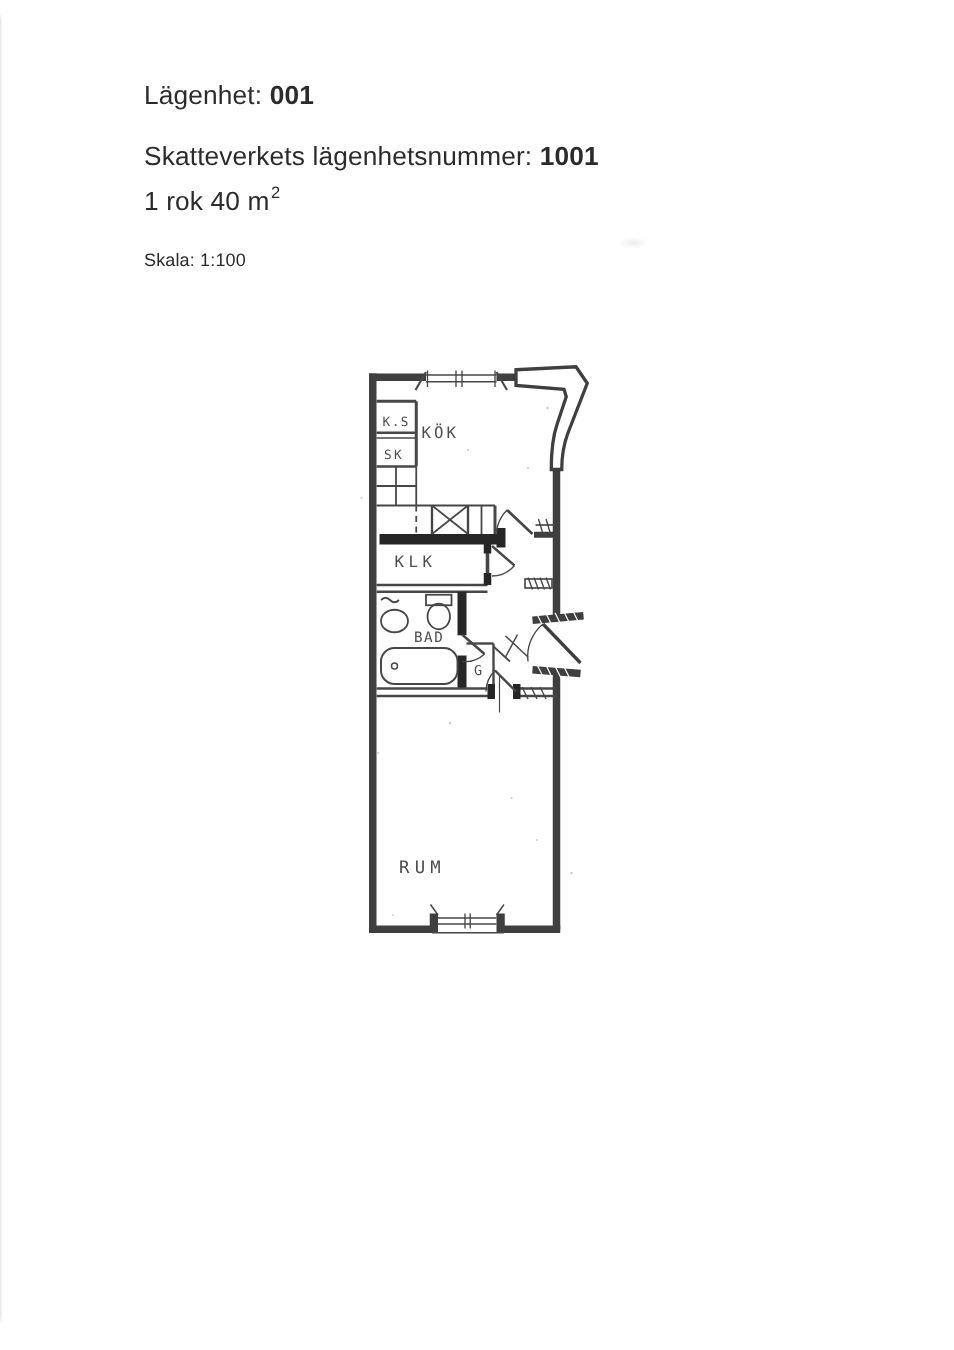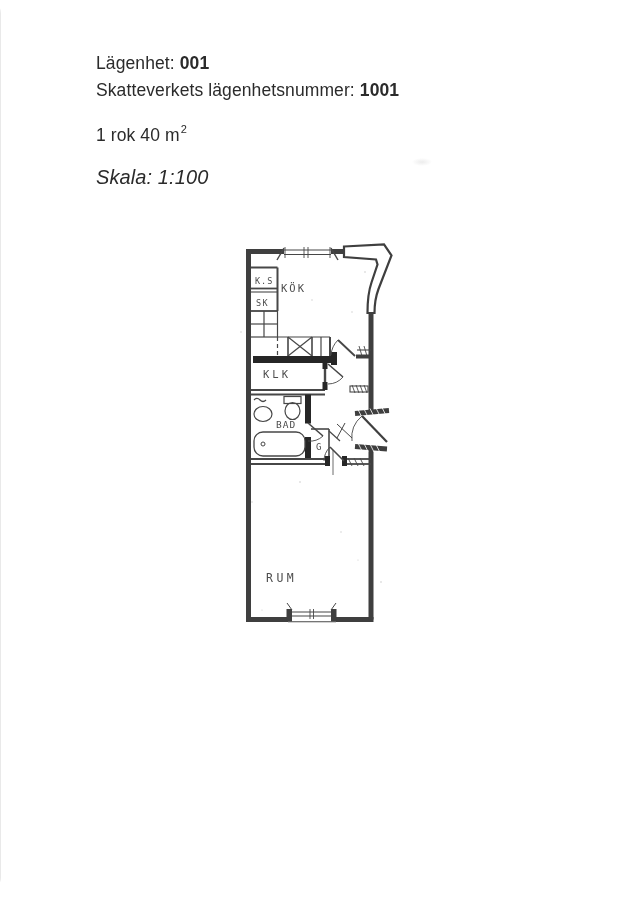--- a/index.html
+++ b/index.html
@@ -14,23 +14,23 @@
   .h-line{
     position:absolute;
     left:96px;
     white-space:nowrap;
     font-size:17.5px;
     color:#2b2b2b;
     letter-spacing:0.1px;
   }
   .h-line .val{font-weight:700;margin-left:5px;}
   #hline1{top:53px;}
-  #hline2{top:80px;}
+  #hline2{top:94px;}
   #hline3{top:124px;}
-  #hline4{top:166px;font-size:20px;font-style:italic;}
+  #hline4{top:166px;font-size:12px;}
   #hline3 sup{font-size:11px;position:relative;top:-1px;margin-left:1px;}
   #left-edge{
     position:absolute;left:0;top:0;width:1px;height:100%;
     background:#e9e9e9;
   }
   #bottom-edge{
     position:absolute;left:0;top:891px;width:636px;height:4px;
     background:linear-gradient(#b6b6b6,#8f8f8f);
   }
   #smudge{

